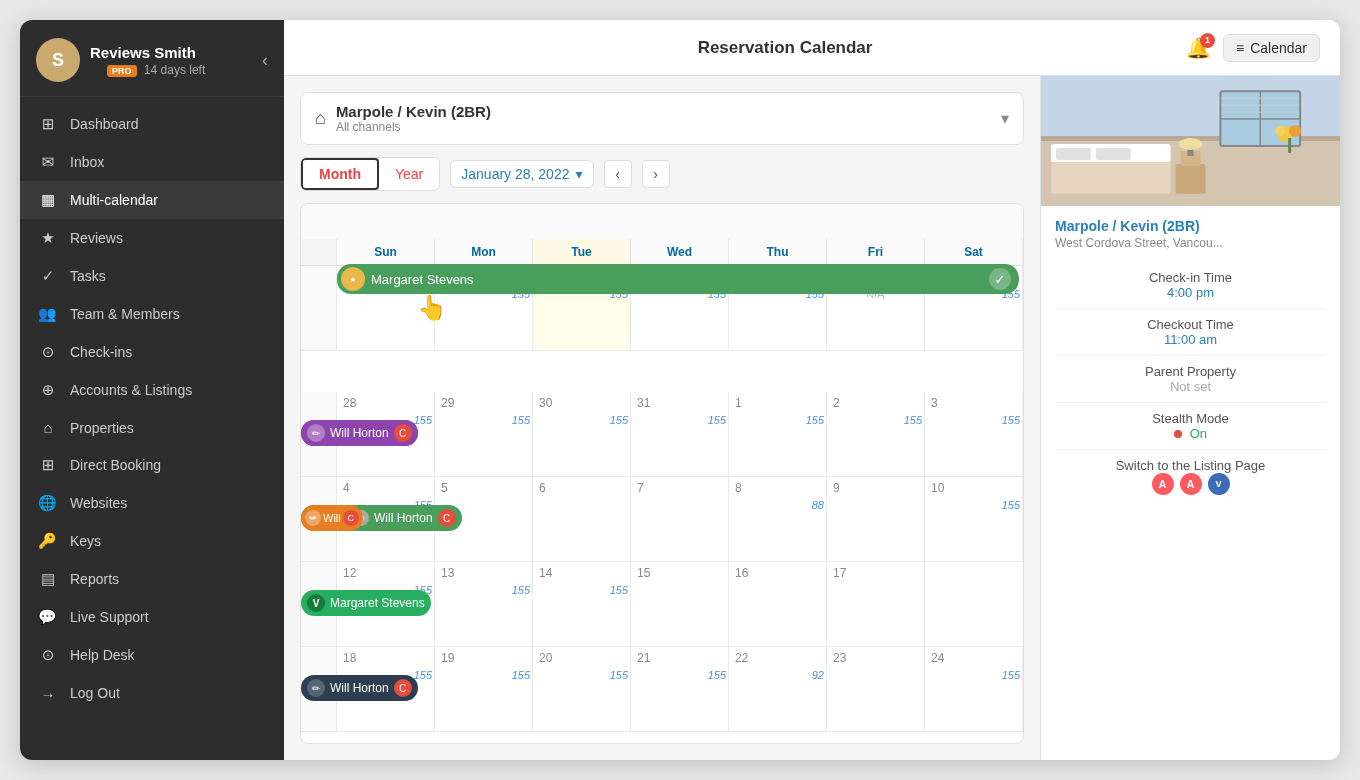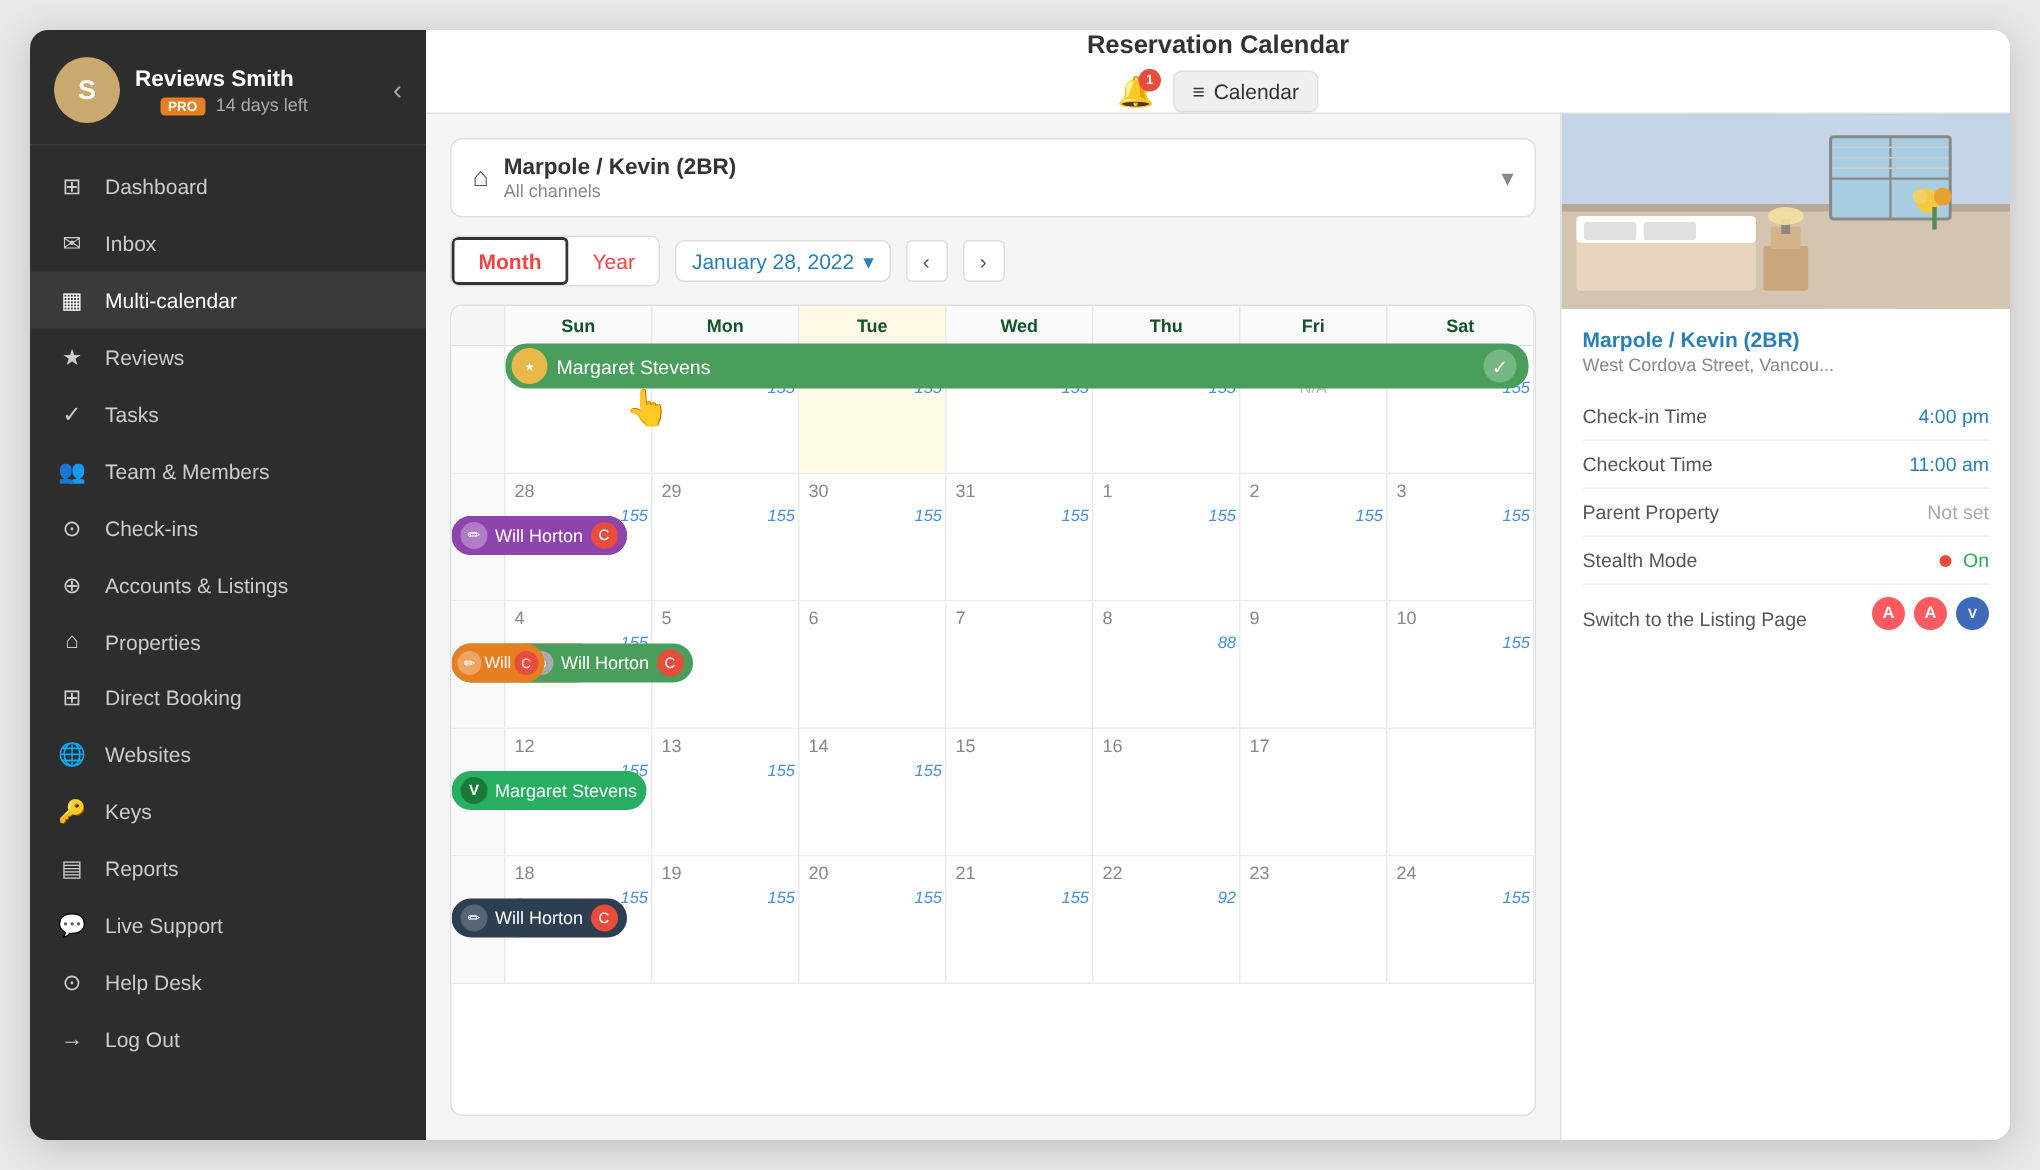--- a/index.html
+++ b/index.html
@@ -14,21 +14,21 @@
     .sidebar-user-badge { display: inline-block; background: #e67e22; color: #fff; font-size: 9px; font-weight: 700; padding: 1px 5px; border-radius: 3px; margin-right: 4px; margin-left: 17px; }
     .sidebar-user-sub { font-size: 12px; color: #aaa; margin-top: 2px; }
     .sidebar-collapse-btn { color: #aaa; cursor: pointer; font-size: 18px; }
     .sidebar-nav { flex: 1; overflow-y: auto; padding: 8px 0; }
     .nav-item { display: flex; align-items: center; gap: 12px; padding: 10px 18px; cursor: pointer; color: #ccc; font-size: 14px; border-radius: 0; transition: background 0.15s; }
     .nav-item.active { background: #3a3a3a; color: #fff; }
     .nav-icon { width: 20px; text-align: center; font-size: 15px; flex-shrink: 0; }
     
     .main { flex: 1; display: flex; flex-direction: column; background: #f5f5f5; overflow: hidden; }
     
-    .topbar { background: #fff; border-bottom: 1px solid #e0e0e0; padding: 0 20px; height: 56px; display: flex; align-items: center; justify-content: space-between; flex-direction: column; }
+    .topbar { background: #fff; border-bottom: 1px solid #e0e0e0; padding: 0 20px; height: 56px; display: flex; align-items: center; justify-content: space-between; }
     .topbar-title { font-size: 17px; font-weight: 600; color: #333; flex: 1; text-align: center; }
     .topbar-right { display: flex; align-items: center; gap: 12px; }
     .notif-btn { position: relative; cursor: pointer; }
     .notif-icon { font-size: 20px; color: #555; }
     .notif-badge { position: absolute; top: -3px; right: -4px; background: #e74c3c; color: #fff; border-radius: 50%; width: 15px; height: 15px; font-size: 9px; display: flex; align-items: center; justify-content: center; font-weight: 700; }
     .calendar-btn { display: flex; align-items: center; gap: 6px; background: #f0f0f0; border: 1px solid #ddd; border-radius: 6px; padding: 5px 12px; cursor: pointer; font-size: 14px; color: #333; }
     
     .calendar-area { flex: 1; display: flex; overflow: hidden; }
     .calendar-main { flex: 1; padding: 16px; overflow: hidden; display: flex; flex-direction: column; gap: 12px; }
     
@@ -41,35 +41,35 @@
     
     .cal-controls { display: flex; align-items: center; gap: 10px; }
     .view-btns { display: flex; border: 1px solid #ddd; border-radius: 6px; overflow: hidden; }
     .view-btn { padding: 6px 16px; font-size: 14px; cursor: pointer; background: #fff; color: #ef4444; border: none; }
     .view-btn.active { background: #fff; font-weight: 600; border: 2px solid #333; border-radius: 4px; }
     .date-select { display: flex; align-items: center; gap: 6px; background: #fff; border: 1px solid #ddd; border-radius: 6px; padding: 5px 10px; cursor: pointer; color: #2980b9; font-size: 14px; font-weight: 500; }
     .nav-arrow { background: #fff; border: 1px solid #ddd; border-radius: 4px; width: 28px; height: 28px; display: flex; align-items: center; justify-content: center; cursor: pointer; color: #555; font-size: 14px; }
     
     .cal-grid-wrap { background: #fff; border: 1px solid #e0e0e0; border-radius: 8px; overflow: hidden; flex: 1; }
     .cal-header-row { display: grid; grid-template-columns: 36px repeat(7, 1fr); border-bottom: 1px solid #e0e0e0; background: #fafafa; }
-    .cal-header-cell { padding: 6px 4px; text-align: center; font-size: 12px; font-weight: 600; color: #14532d; border-right: 1px solid #e8e8e8; }
+    .cal-header-cell { padding: 6px 4px; text-align: center; font-size: 12px; font-weight: 600; color: #0369a1; border-right: 1px solid #e8e8e8; margin-top: 35px; }
     .cal-header-cell:first-child { background: #f5f5f5; }
     .cal-week { display: grid; grid-template-columns: 36px repeat(7, 1fr); border-bottom: 1px solid #ebebeb; min-height: 80px; position: relative; }
     .cal-week-num { padding: 4px; text-align: center; font-size: 11px; color: #bbb; background: #fafafa; border-right: 1px solid #e8e8e8; }
     .cal-day-cell { border-right: 1px solid #ebebeb; padding: 2px; position: relative; min-height: 80px; }
     .cal-day-num { font-size: 12px; color: #888; padding: 2px 4px; font-weight: 500; }
     .price-label { font-size: 11px; color: #4a90d9; text-align: right; padding: 2px 0; font-style: italic; }
     .price-na { font-size: 11px; color: #bbb; text-align: center; padding: 2px 0; }
     
     .side-panel { width: 300px; min-width: 300px; background: #fff; border-left: 1px solid #e0e0e0; display: flex; flex-direction: column; overflow-y: auto; }
     .side-panel-img-placeholder { width: 100%; height: 130px; background: linear-gradient(135deg, #c5d5e0 0%, #a8c5d6 50%, #e8d5b0 100%); display: flex; align-items: center; justify-content: center; font-size: 32px; }
     .side-panel-content { padding: 12px 14px; }
     .side-panel-title { font-size: 14px; font-weight: 700; color: #2980b9; margin-bottom: 2px; }
     .side-panel-addr { font-size: 12px; color: #888; margin-bottom: 12px; }
-    .side-panel-row { display: flex; justify-content: space-between; align-items: flex-end; padding: 8px 0; border-bottom: 1px solid #f0f0f0; }
+    .side-panel-row { display: flex; justify-content: space-between; align-items: center; padding: 8px 0; border-bottom: 1px solid #f0f0f0; flex-direction: column; }
     .side-panel-row:last-child { border-bottom: none; }
     .side-panel-label { font-size: 13px; color: #555; }
     .side-panel-val { font-size: 13px; color: #2980b9; font-weight: 500; }
     .side-panel-val.green { color: #27ae60; }
     .side-panel-val.gray { color: #aaa; }
     .stealth-dot { display: inline-block; width: 8px; height: 8px; border-radius: 50%; background: #e74c3c; margin-right: 4px; }
     .switch-icons { display: flex; gap: 6px; align-items: center; }
     .airbnb-icon { width: 22px; height: 22px; background: #ff5a5f; border-radius: 50%; display: flex; align-items: center; justify-content: center; color: #fff; font-size: 11px; font-weight: 700; }
     .vrbo-icon { width: 22px; height: 22px; background: #3d6ab9; border-radius: 50%; display: flex; align-items: center; justify-content: center; color: #fff; font-size: 9px; font-weight: 700; }
     
@@ -250,21 +250,21 @@
               <div style="background:#4a9e5c; border-radius:14px 14px 14px 14px; height:30px; display:flex; align-items:center; gap:6px; padding:0 8px 0 4px; color:#fff; font-size:13px; font-weight:500; width:calc(100% - 4px);">
                 <div style="width:24px;height:24px;border-radius:50%;background:#e8b84b;display:flex;align-items:center;justify-content:center;font-size:12px;">⭑</div>
                 <span>Margaret Stevens</span>
                 <div style="margin-left:auto;width:22px;height:22px;border-radius:50%;background:rgba(255,255,255,0.25);display:flex;align-items:center;justify-content:center;font-size:13px;">✓</div>
               </div>
 
               <div style="position:absolute;bottom:-28px;left:80px;font-size:24px;z-index:60;">👆</div>
             </div>
           </div>
 
-          <div class="cal-week" style="background:#fff; overflow:hidden; position:relative;">
+          <div class="cal-week" style="background:#fff; overflow:hidden; position:relative;margin-top:41px;">
             <div class="cal-week-num"></div>
             <div class="cal-day-cell">
               <div class="cal-day-num">28</div>
               <div class="price-label">155</div>
             </div>
             <div class="cal-day-cell">
               <div class="cal-day-num">29</div>
               <div class="price-label">155</div>
             </div>
             <div class="cal-day-cell">

